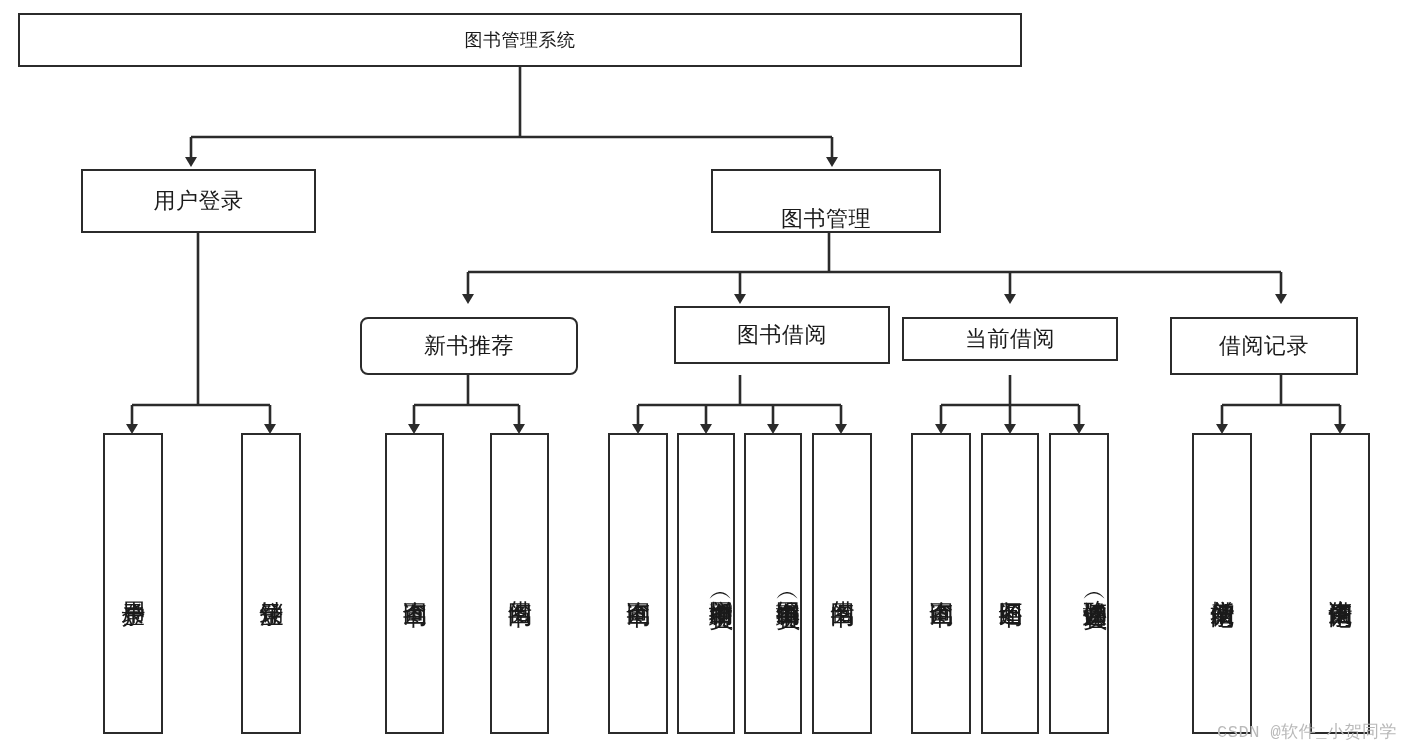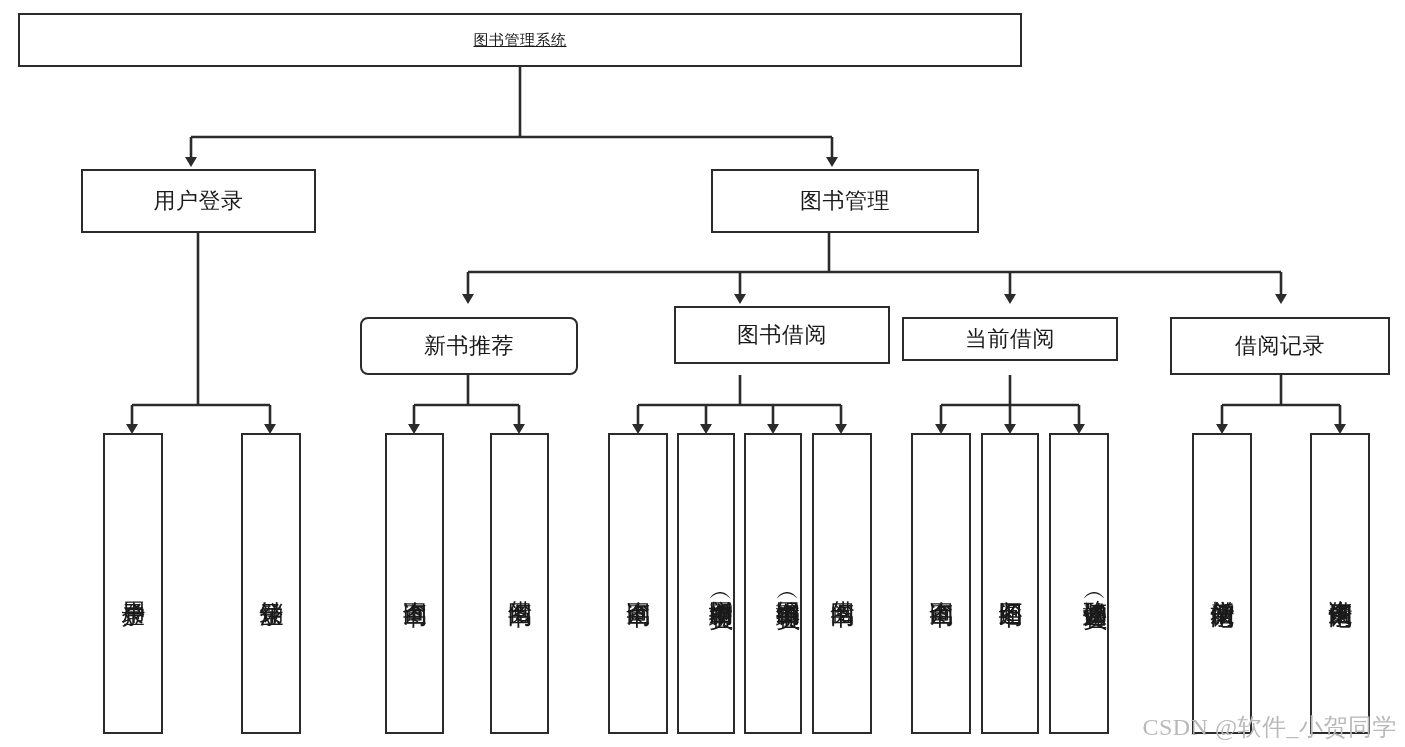--- a/index.html
+++ b/index.html
@@ -36,22 +36,21 @@
     justify-content: center;
     color: #1a1a1a;
   }
   .node-h {
     font-size: 22px;
     line-height: 1.1;
     letter-spacing: 0.5px;
     white-space: nowrap;
   }
   .node-root {
-    font-size: 15px;
-    text-decoration: underline;
+    font-size: 18px;
   }
   .node-leaf {
     writing-mode: vertical-rl;
     text-orientation: upright;
     align-items: flex-start;
     justify-content: center;
     font-size: 24px;
     line-height: 1.05;
     letter-spacing: 1px;
     padding-top: 6px;
@@ -61,25 +60,25 @@
     padding-top: 4px;
   }
   .leaf-mid {
     align-items: center;
     padding-top: 0;
   }
   .watermark {
     position: absolute;
     right: 8px;
     bottom: 4px;
-    font-size: 24px;
+    font-size: 17px;
     color: #b9b9b9;
     letter-spacing: 0.5px;
     white-space: nowrap;
-    font-family: Liberation Serif, serif;
+    font-family: Liberation Mono, monospace;
   }
 </style>
 </head>
 <body>
 
 <div id="canvas">
 
   <svg id="edges" viewBox="0 0 1405 747" width="1405" height="747">
     <defs>
       <marker id="arrow" markerWidth="10" markerHeight="12" refX="1" refY="6" orient="auto" markerUnits="userSpaceOnUse">
@@ -132,37 +131,37 @@
   </svg>
 
   <div class="node node-h node-root" style="left:18px; top:13px; width:1004px; height:54px;">
     <span>图书管理系统</span>
   </div>
 
   <div class="node node-h" style="left:81px; top:169px; width:235px; height:64px;">
     <span>用户登录</span>
   </div>
 
-  <div class="node node-h" style="left:711px; top:169px; width:268px; height:64px;">
+  <div class="node node-h" style="left:711px; top:169px; width:230px; height:64px;align-items:flex-end;">
     <span>图书管理</span>
   </div>
 
   <div class="node node-h" style="left:360px; top:317px; width:218px; height:58px;border-radius:8px;">
     <span>新书推荐</span>
   </div>
 
   <div class="node node-h" style="left:632px; top:306px; width:216px; height:58px;margin-left:42px;">
     <span>图书借阅</span>
   </div>
 
   <div class="node node-h" style="left:902px; top:317px; width:216px; height:44px;">
     <span>当前借阅</span>
   </div>
 
-  <div class="node node-h" style="left:1170px; top:317px; width:220px; height:58px;">
+  <div class="node node-h" style="left:1170px; top:317px; width:188px; height:58px;">
     <span>借阅记录</span>
   </div>
 
   <div class="node node-leaf leaf-mid" style="left:103px; top:433px; width:60px; height:301px;">
     <span>用户登录</span>
   </div>
 
   <div class="node node-leaf leaf-mid" style="left:241px; top:433px; width:60px; height:301px;">
     <span>注销登录</span>
   </div>

